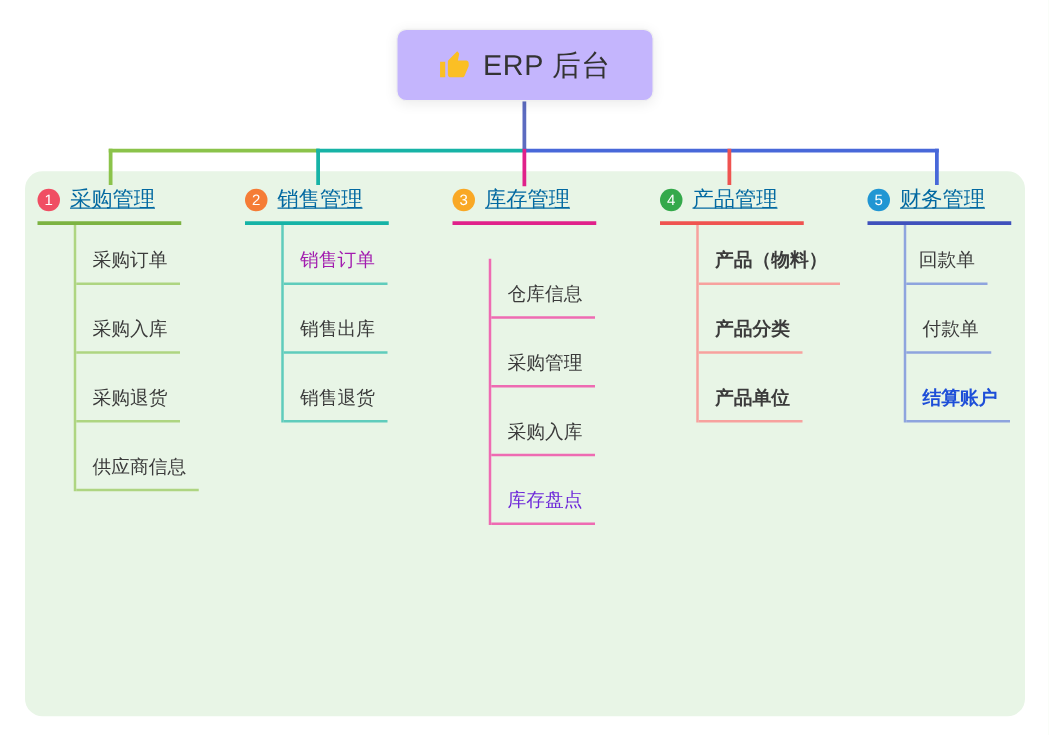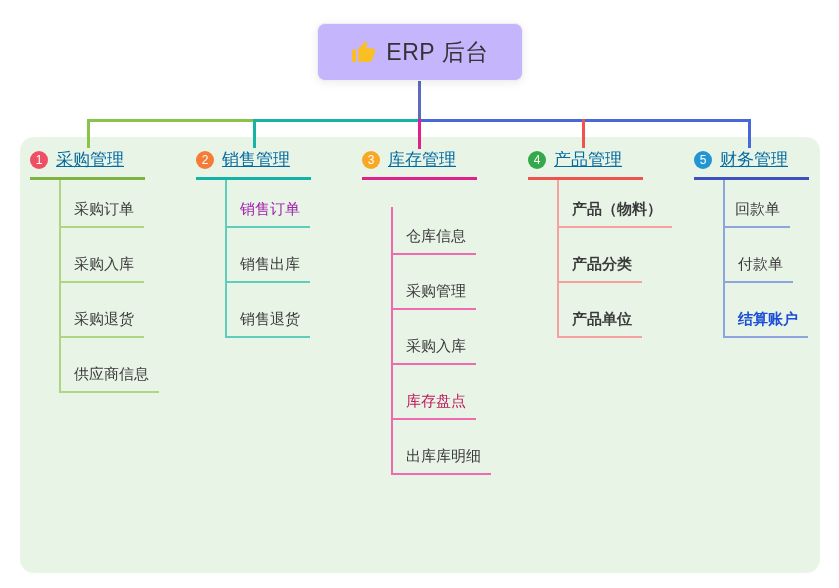--- a/index.html
+++ b/index.html
@@ -111,22 +111,21 @@
       </div>
       <div class="branch-col" style="left: 362px;">
         <div class="branch-header" style="border-bottom-color: rgb(224, 33, 138);">
           <span class="badge" style="background: rgb(249, 168, 37);">3</span>
           <span class="branch-label">库存管理</span>
         </div>
         <div class="children" style="border-left-color: rgb(238, 107, 178); margin-top: 27px;">
           <div class="child" style="border-bottom-color: rgb(238, 107, 178); color: rgb(59, 59, 59);">仓库信息</div>
           <div class="child" style="border-bottom-color: rgb(238, 107, 178); color: rgb(59, 59, 59);">采购管理</div>
           <div class="child" style="border-bottom-color: rgb(238, 107, 178); color: rgb(59, 59, 59);">采购入库</div>
-          <div class="child" style="border-bottom-color: rgb(238, 107, 178); color: #be185d;">库存盘点</div>
-          <div class="child" style="border-bottom-color: rgb(238, 107, 178); color: rgb(59, 59, 59);">出库库明细</div>
+          <div class="child" style="border-bottom-color: rgb(238, 107, 178); color: #6d28d9;">库存盘点</div>
         </div>
       </div>
       <div class="branch-col" style="left: 528px;">
         <div class="branch-header" style="border-bottom-color: rgb(239, 83, 80);">
           <span class="badge" style="background: rgb(52, 169, 75);">4</span>
           <span class="branch-label">产品管理</span>
         </div>
         <div class="children" style="border-left-color: rgb(247, 161, 158); font-weight: bold;">
           <div class="child" style="border-bottom-color: rgb(247, 161, 158); color: rgb(59, 59, 59);">产品（物料）</div>
           <div class="child" style="border-bottom-color: rgb(247, 161, 158); color: rgb(59, 59, 59);">产品分类</div>

